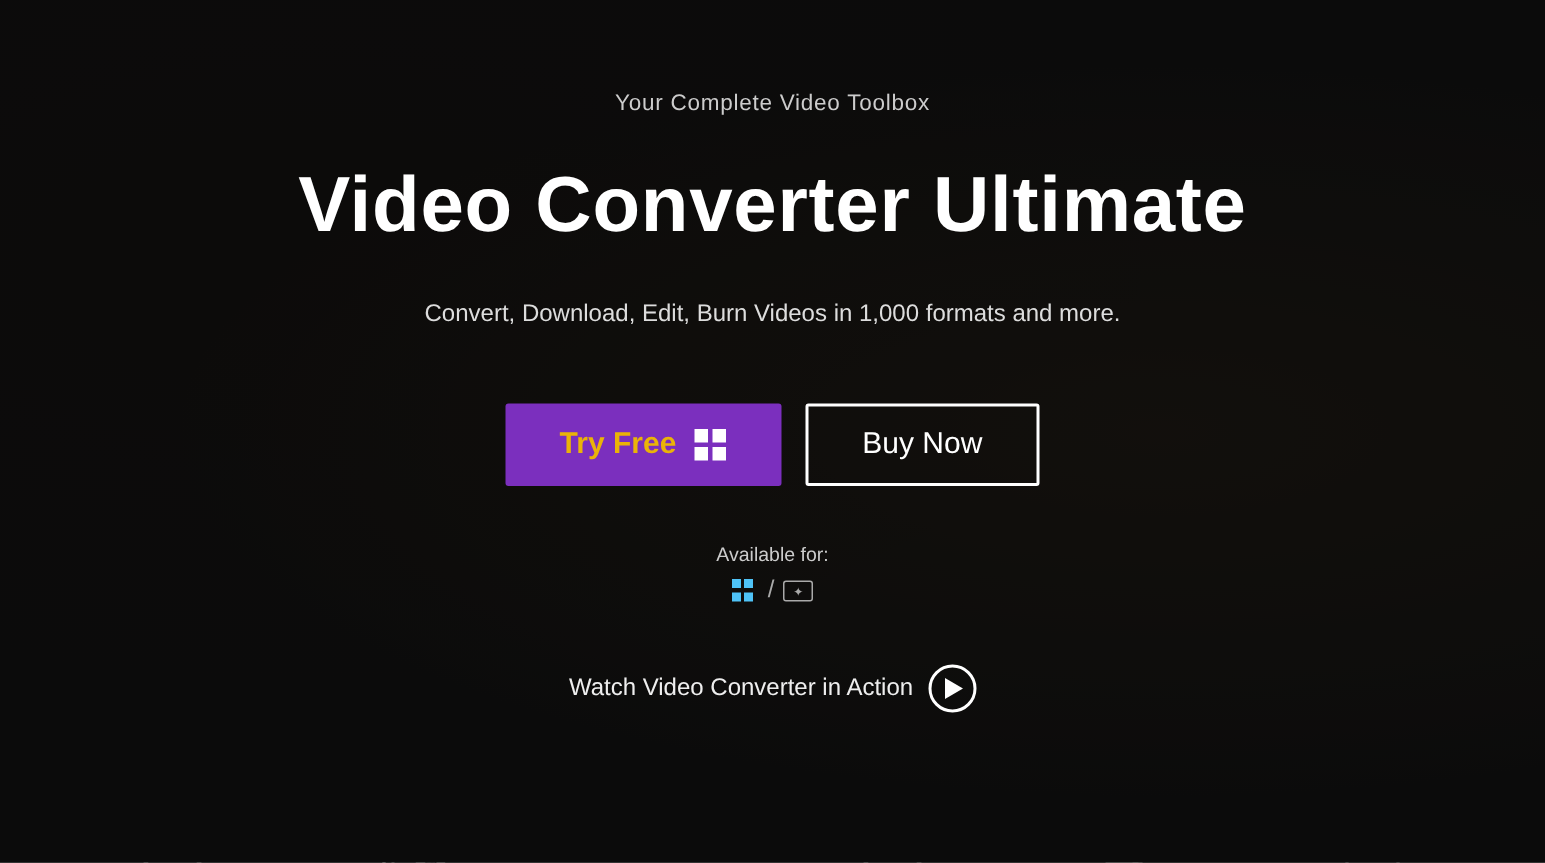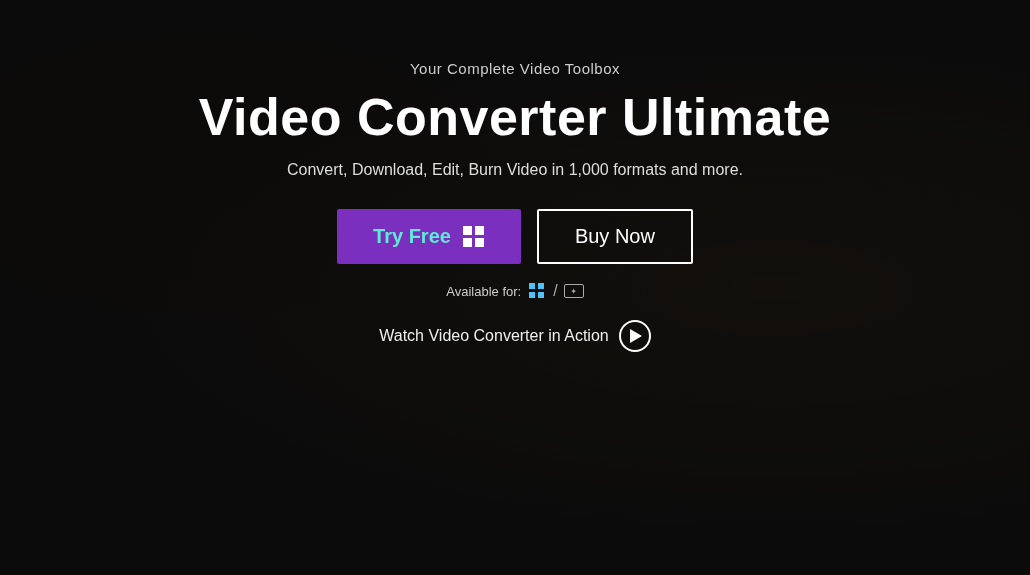--- a/index.html
+++ b/index.html
@@ -39,20 +39,21 @@
       z-index: 1;
     }
 
     .content {
       position: relative;
       z-index: 2;
       display: flex;
       flex-direction: column;
       align-items: center;
       padding-top: 60px;
+      gap: 20px;
     }
 
     .subtitle {
       font-size: 15px;
       color: #ccc;
       letter-spacing: 0.5px;
       margin-bottom: 10px;
     }
 
     .title {
@@ -71,21 +72,21 @@
     }
 
     .buttons {
       display: flex;
       gap: 16px;
       margin-bottom: 18px;
     }
 
     .btn-try {
       background: #7b2fbe;
-      color: #5eead4;
+      color: #eab308;
       border: none;
       padding: 0 36px;
       font-size: 20px;
       font-weight: bold;
       cursor: pointer;
       display: flex;
       align-items: center;
       gap: 12px;
       border-radius: 2px;
     }
@@ -116,20 +117,21 @@
       border-radius: 2px;
     }
 
     .available {
       display: flex;
       align-items: center;
       gap: 8px;
       font-size: 13px;
       color: #ccc;
       margin-bottom: 20px;
+      flex-direction: column;
     }
 
     .available-icons {
       display: flex;
       gap: 6px;
       align-items: center;
     }
 
     .win-small {
       display: inline-grid;
@@ -254,21 +256,21 @@
 </div>
 
 <div class="overlay"></div>
 
 <div class="content">
 
   <p class="subtitle">Your Complete Video Toolbox</p>
 
   <h1 class="title">Video Converter Ultimate</h1>
 
-  <p class="description">Convert, Download, Edit, Burn Video in 1,000 formats and more.</p>
+  <p class="description">Convert, Download, Edit, Burn Videos in 1,000 formats and more.</p>
 
   <div class="buttons">
     <button class="btn-try">
       <span>Try Free</span>
       <span class="win-icon">
         <span></span>
           <span></span>
           <span></span>
           <span></span>
       </span>

